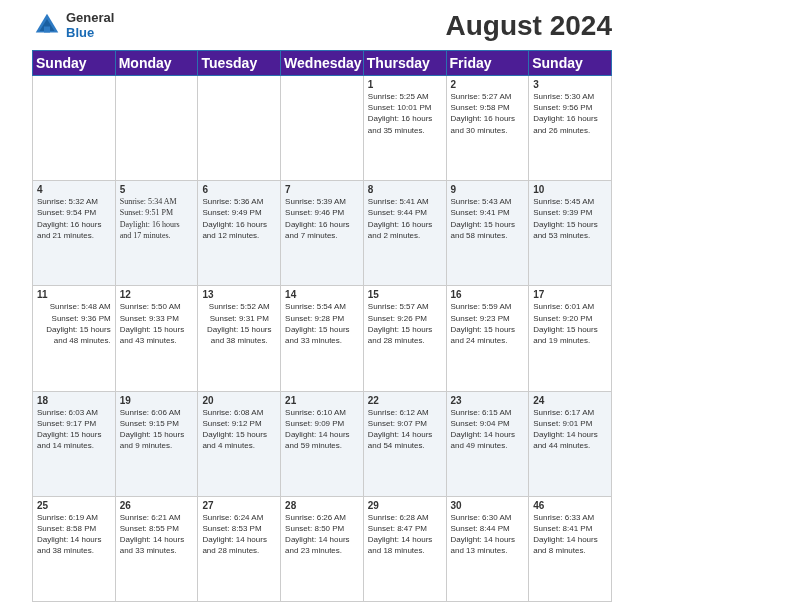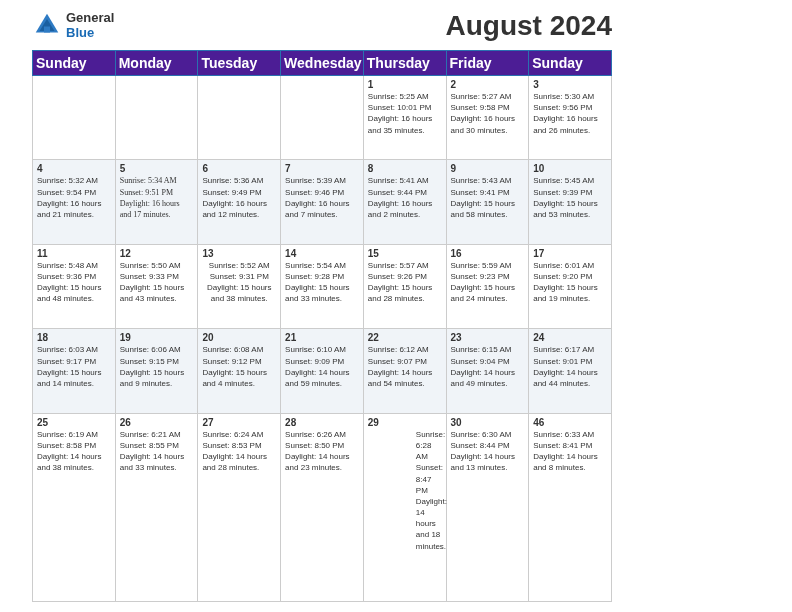--- a/index.html
+++ b/index.html
@@ -211,21 +211,21 @@
             <span class="day-num">10</span>
             <div class="day-info" style="white-space: pre-line;">Sunrise: 5:45 AM
 Sunset: 9:39 PM
 Daylight: 15 hours
 and 53 minutes.</div>
           </td>
         </tr>
         <tr>
           <td>
             <span class="day-num">11</span>
-            <div class="day-info" style="white-space: pre-line;">Sunrise: 5:48 AM
+            <div class="day-info" style="white-space: pre-line; text-align: right;">Sunrise: 5:48 AM
 Sunset: 9:36 PM
 Daylight: 15 hours
 and 48 minutes.</div>
           </td>
           <td>
             <span class="day-num">12</span>
             <div class="day-info" style="white-space: pre-line;">Sunrise: 5:50 AM
 Sunset: 9:33 PM
 Daylight: 15 hours
 and 43 minutes.</div>
@@ -341,21 +341,21 @@
           </td>
           <td>
             <span class="day-num">28</span>
             <div class="day-info" style="white-space: pre-line;">Sunrise: 6:26 AM
 Sunset: 8:50 PM
 Daylight: 14 hours
 and 23 minutes.</div>
           </td>
           <td>
             <span class="day-num">29</span>
-            <div class="day-info" style="white-space: pre-line; margin-left: 48px;">Sunrise: 6:28 AM
+            <div class="day-info" style="white-space: pre-line;">Sunrise: 6:28 AM
 Sunset: 8:47 PM
 Daylight: 14 hours
 and 18 minutes.</div>
           </td>
           <td>
             <span class="day-num">30</span>
             <div class="day-info" style="white-space: pre-line;">Sunrise: 6:30 AM
 Sunset: 8:44 PM
 Daylight: 14 hours
 and 13 minutes.</div>

